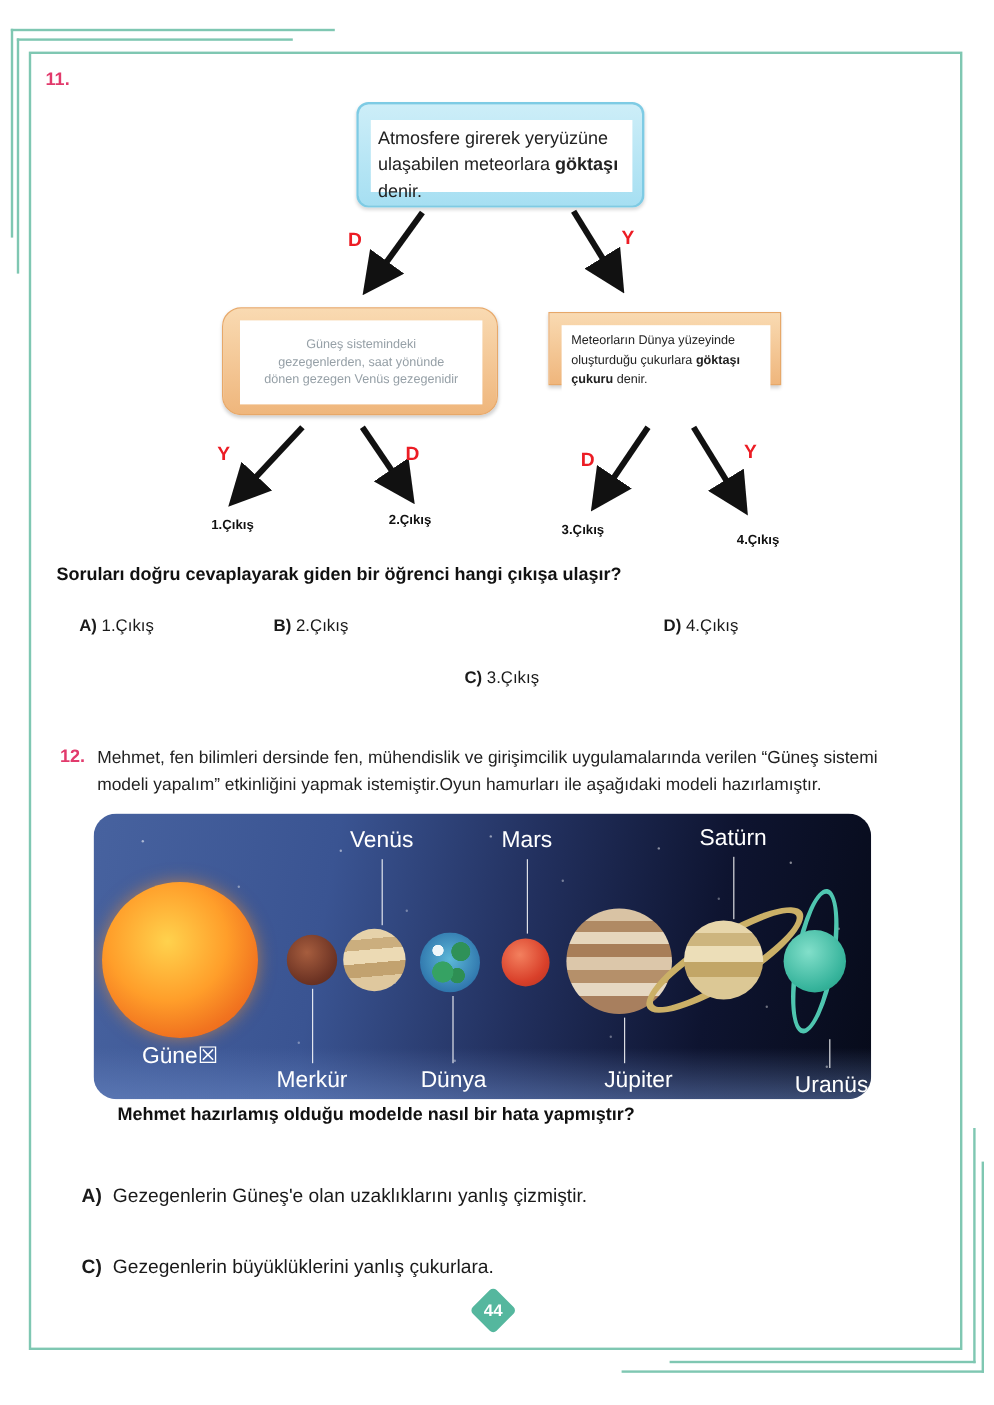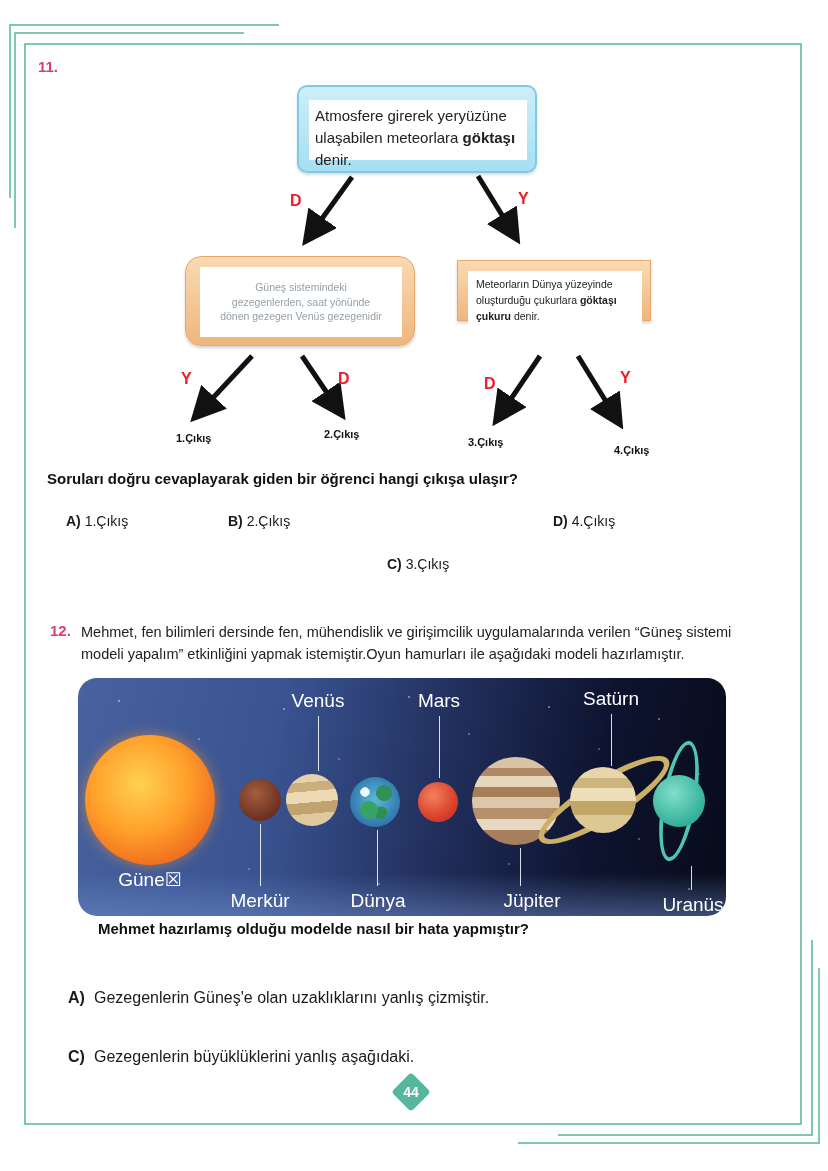--- a/index.html
+++ b/index.html
@@ -193,20 +193,20 @@
     <span class="m-label" style="left:615px;top:216px;">Uranüs</span>
     <div class="pline" style="left:613px;top:188px;height:24px;"></div>
   </div>
 
   <div class="q-text" style="left:58px;top:920px;margin-left:40px;">Mehmet hazırlamış olduğu  modelde nasıl bir hata yapmıştır?</div>
 
   <div class="q12-opt" style="left:68px;top:953px;">
     <span class="letter">A)</span><span>Gezegenlerin Güneş'e olan uzaklıklarını yanlış çizmiştir.</span>
   </div>
   <div class="q12-opt" style="left:68px;top:1012px;">
-    <span class="letter">C)</span><span>Gezegenlerin büyüklüklerini yanlış aşağıdaki.</span>
+    <span class="letter">C)</span><span>Gezegenlerin büyüklüklerini yanlış çukurlara.</span>
   </div>
 
   <div class="diamond">
     <span>44</span>
   </div>
 
 </div>
 
 </body></html>

